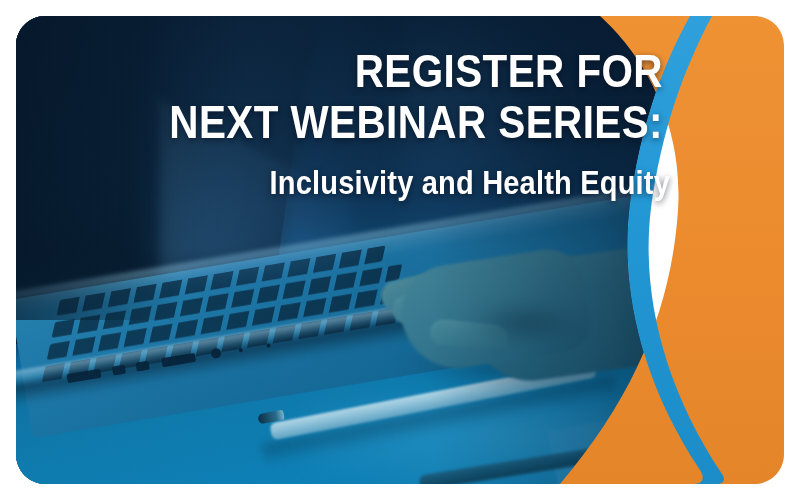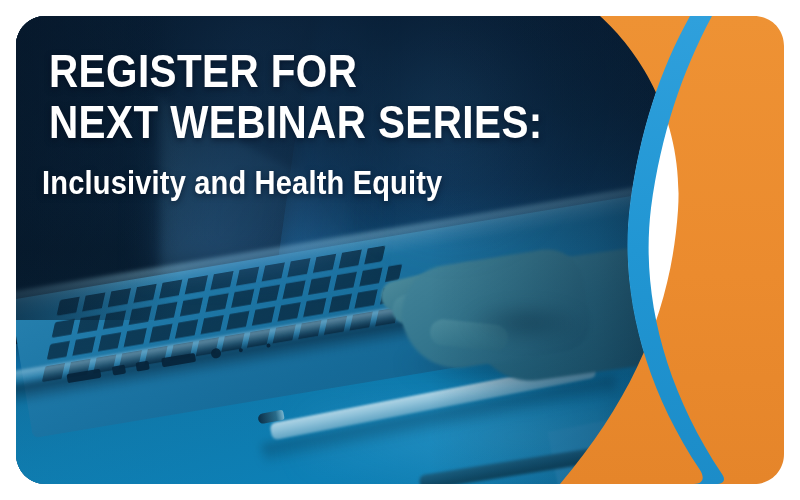--- a/index.html
+++ b/index.html
@@ -289,24 +289,24 @@
     left: 0; top: 0; width: 800px; height: 500px;
     background: linear-gradient(180deg,
                 rgba(10,40,70,0.22) 0%,
                 rgba(12,70,110,0.10) 50%,
                 rgba(14,120,175,0.18) 100%);
   }
 
   
   #text-block {
     position: absolute;
-    left: 0;
+    left: 12px;
     top: 48px;
     width: 700px;
-    text-align: left;
+    text-align: right;
     z-index: 40;
     pointer-events: none;
   }
   .headline {
     font-family: "Liberation Sans Narrow", "Liberation Sans", sans-serif;
     font-weight: 700;
     color: #ffffff;
     letter-spacing: 0.5px;
     line-height: 0.96;
     margin: 0;

